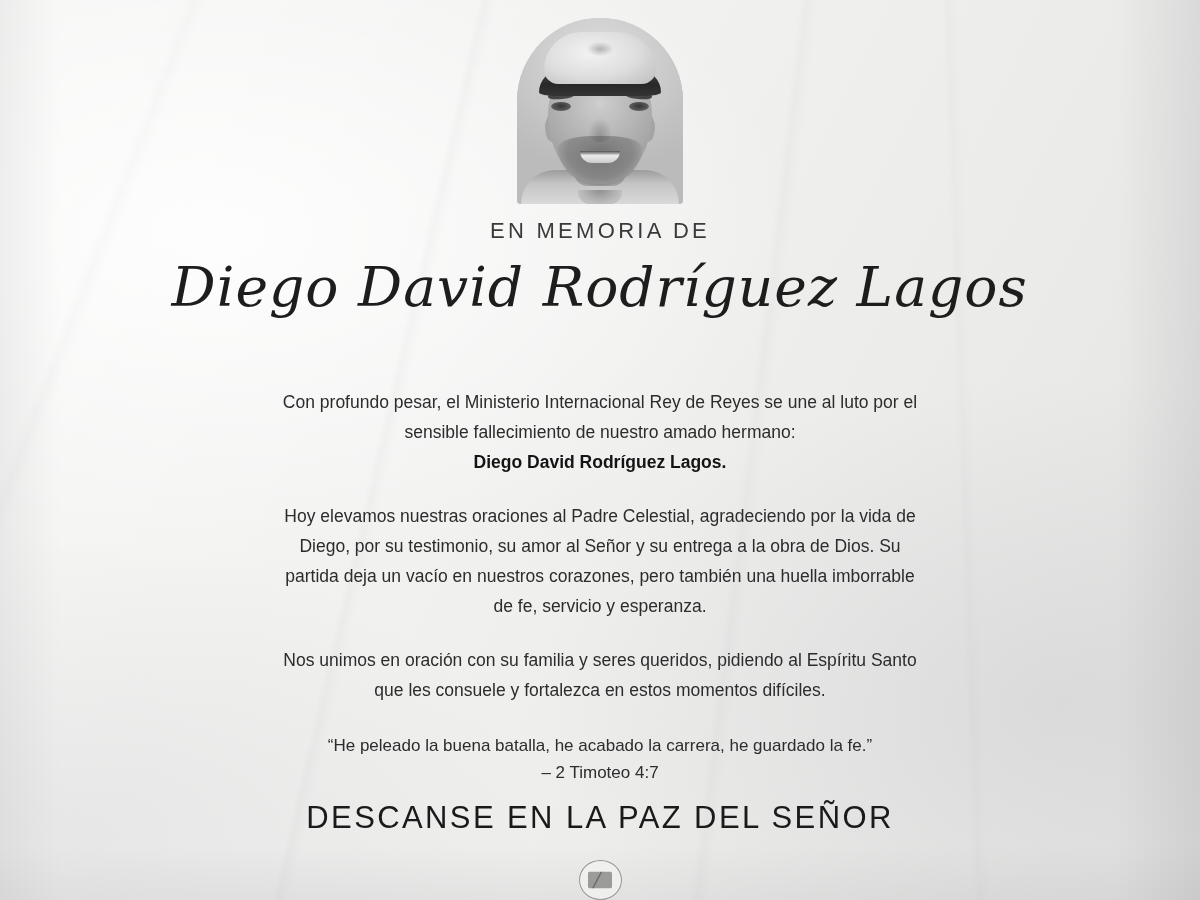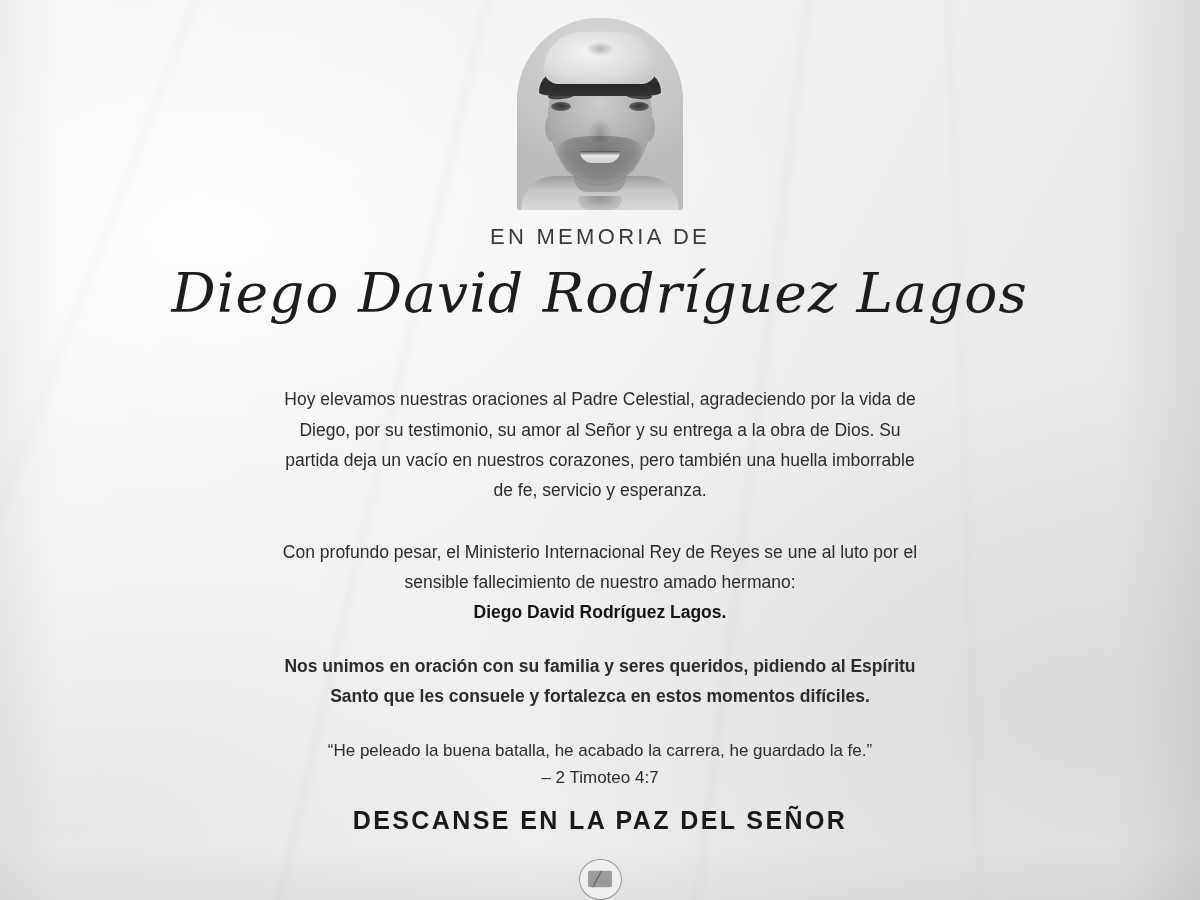--- a/index.html
+++ b/index.html
@@ -231,21 +231,21 @@
   .para {
     width: 640px;
     text-align: center;
     font-size: 17.5px;
     line-height: 1.72;
     color: #2c2c2c;
     margin: 0;
   }
   #para-1 { margin-top: 32px; }
   #para-2 { margin-top: 24px; }
-  #para-3 { margin-top: 24px; font-weight: bold; }
+  #para-3 { margin-top: 24px; }
 
   .strong-name {
     display: block;
     font-weight: bold;
     color: #141414;
   }
 
   #quote-block {
     margin-top: 26px;
     width: 680px;
@@ -258,22 +258,22 @@
   }
   #quote-source {
     font-size: 17px;
     line-height: 1.6;
     color: #2c2c2c;
     text-align: center;
   }
 
   #closing-line {
     margin-top: 14px;
-    font-size: 25px;
-    font-weight: bold;
+    font-size: 31px;
+    font-weight: normal;
     letter-spacing: 2.4px;
     color: #1a1a1a;
   }
 
   
   #ministry-logo {
     position: relative;
     margin-top: 24px;
     width: 41px;
     height: 41px;
@@ -319,27 +319,27 @@
       <div class="pt-layer pt-brim"></div>
       <div class="pt-layer pt-cap"></div>
       <div class="pt-layer pt-cap-logo"></div>
       <div class="pt-layer pt-collar"></div>
     </div>
 
     <div id="eyebrow">EN MEMORIA DE</div>
 
     <h1 id="deceased-name">Diego David Rodríguez Lagos</h1>
 
-    <p class="para" id="para-2">Hoy elevamos nuestras oraciones al Padre Celestial, agradeciendo por la vida de Diego, por su testimonio, su amor al Señor y su entrega a la obra de Dios. Su partida deja un vacío en nuestros corazones, pero también una huella imborrable de fe, servicio y esperanza.</p>
-
     <p class="para" id="para-1">
       <span>Con profundo pesar, el Ministerio Internacional Rey de Reyes se une al luto por el sensible fallecimiento de nuestro amado hermano:</span>
       <span class="strong-name">Diego David Rodríguez Lagos.</span>
     </p>
 
+    <p class="para" id="para-2">Hoy elevamos nuestras oraciones al Padre Celestial, agradeciendo por la vida de Diego, por su testimonio, su amor al Señor y su entrega a la obra de Dios. Su partida deja un vacío en nuestros corazones, pero también una huella imborrable de fe, servicio y esperanza.</p>
+
     <p class="para" id="para-3">Nos unimos en oración con su familia y seres queridos, pidiendo al Espíritu Santo que les consuele y fortalezca en estos momentos difíciles.</p>
 
     <div id="quote-block">
       <div id="quote-text">“He peleado la buena batalla, he acabado la carrera, he guardado la fe.”</div>
       <div id="quote-source">– 2 Timoteo 4:7</div>
     </div>
 
     <div id="closing-line">DESCANSE EN LA PAZ DEL SEÑOR</div>
 
     <div id="ministry-logo">

